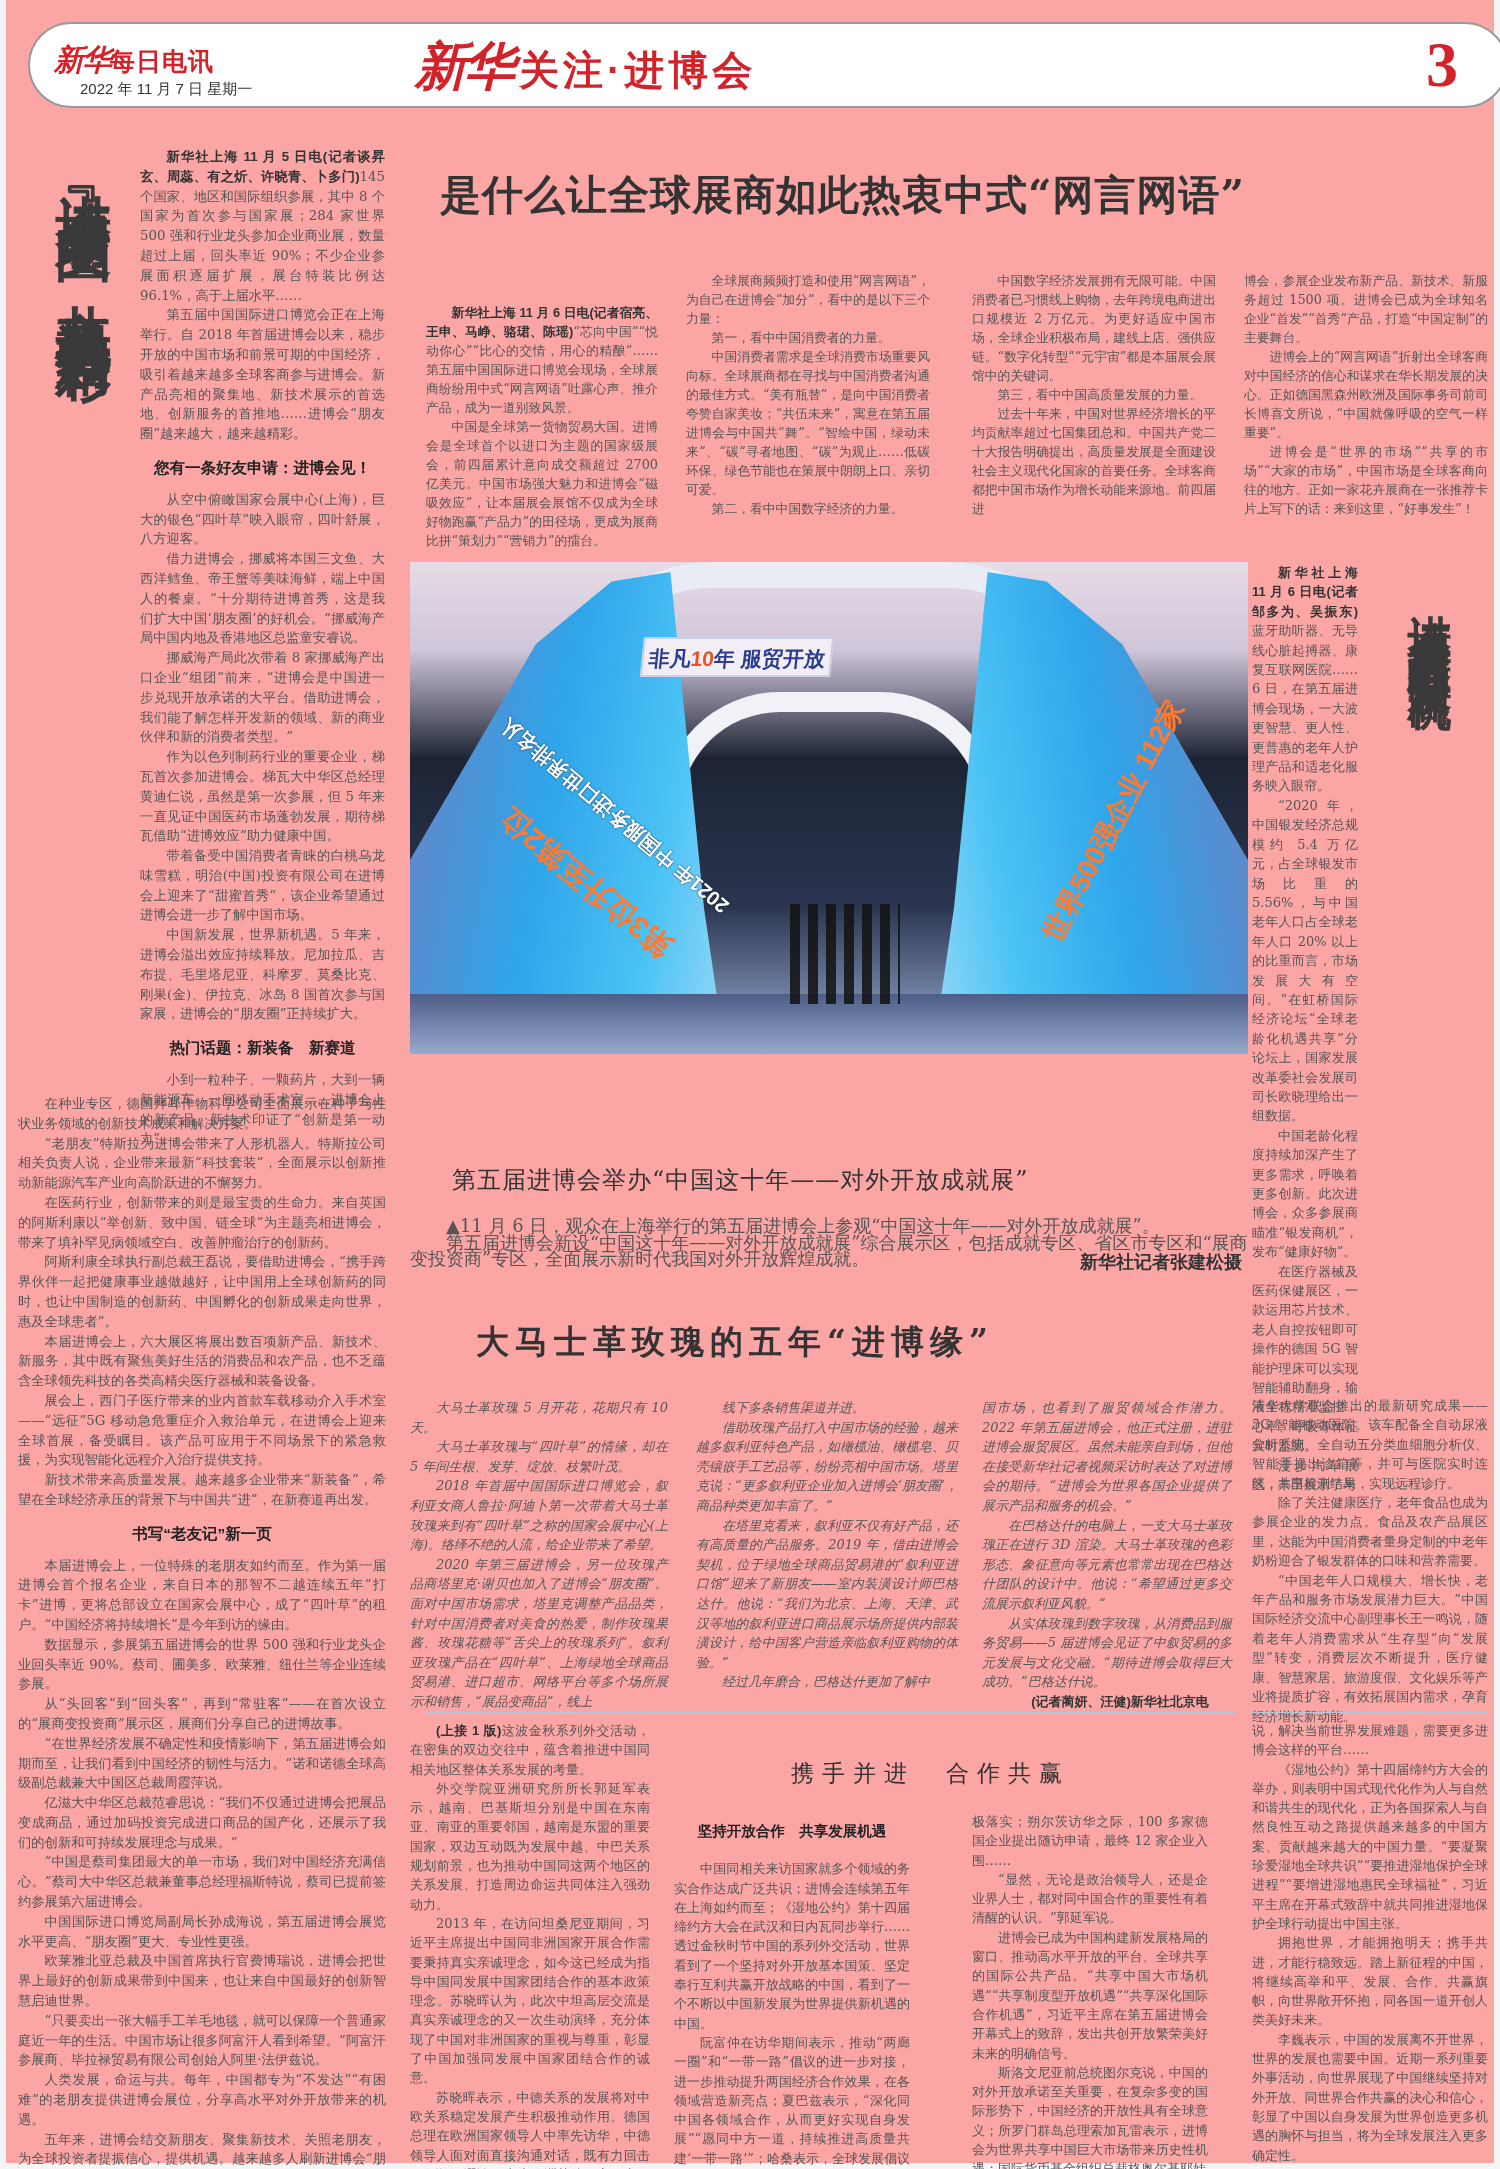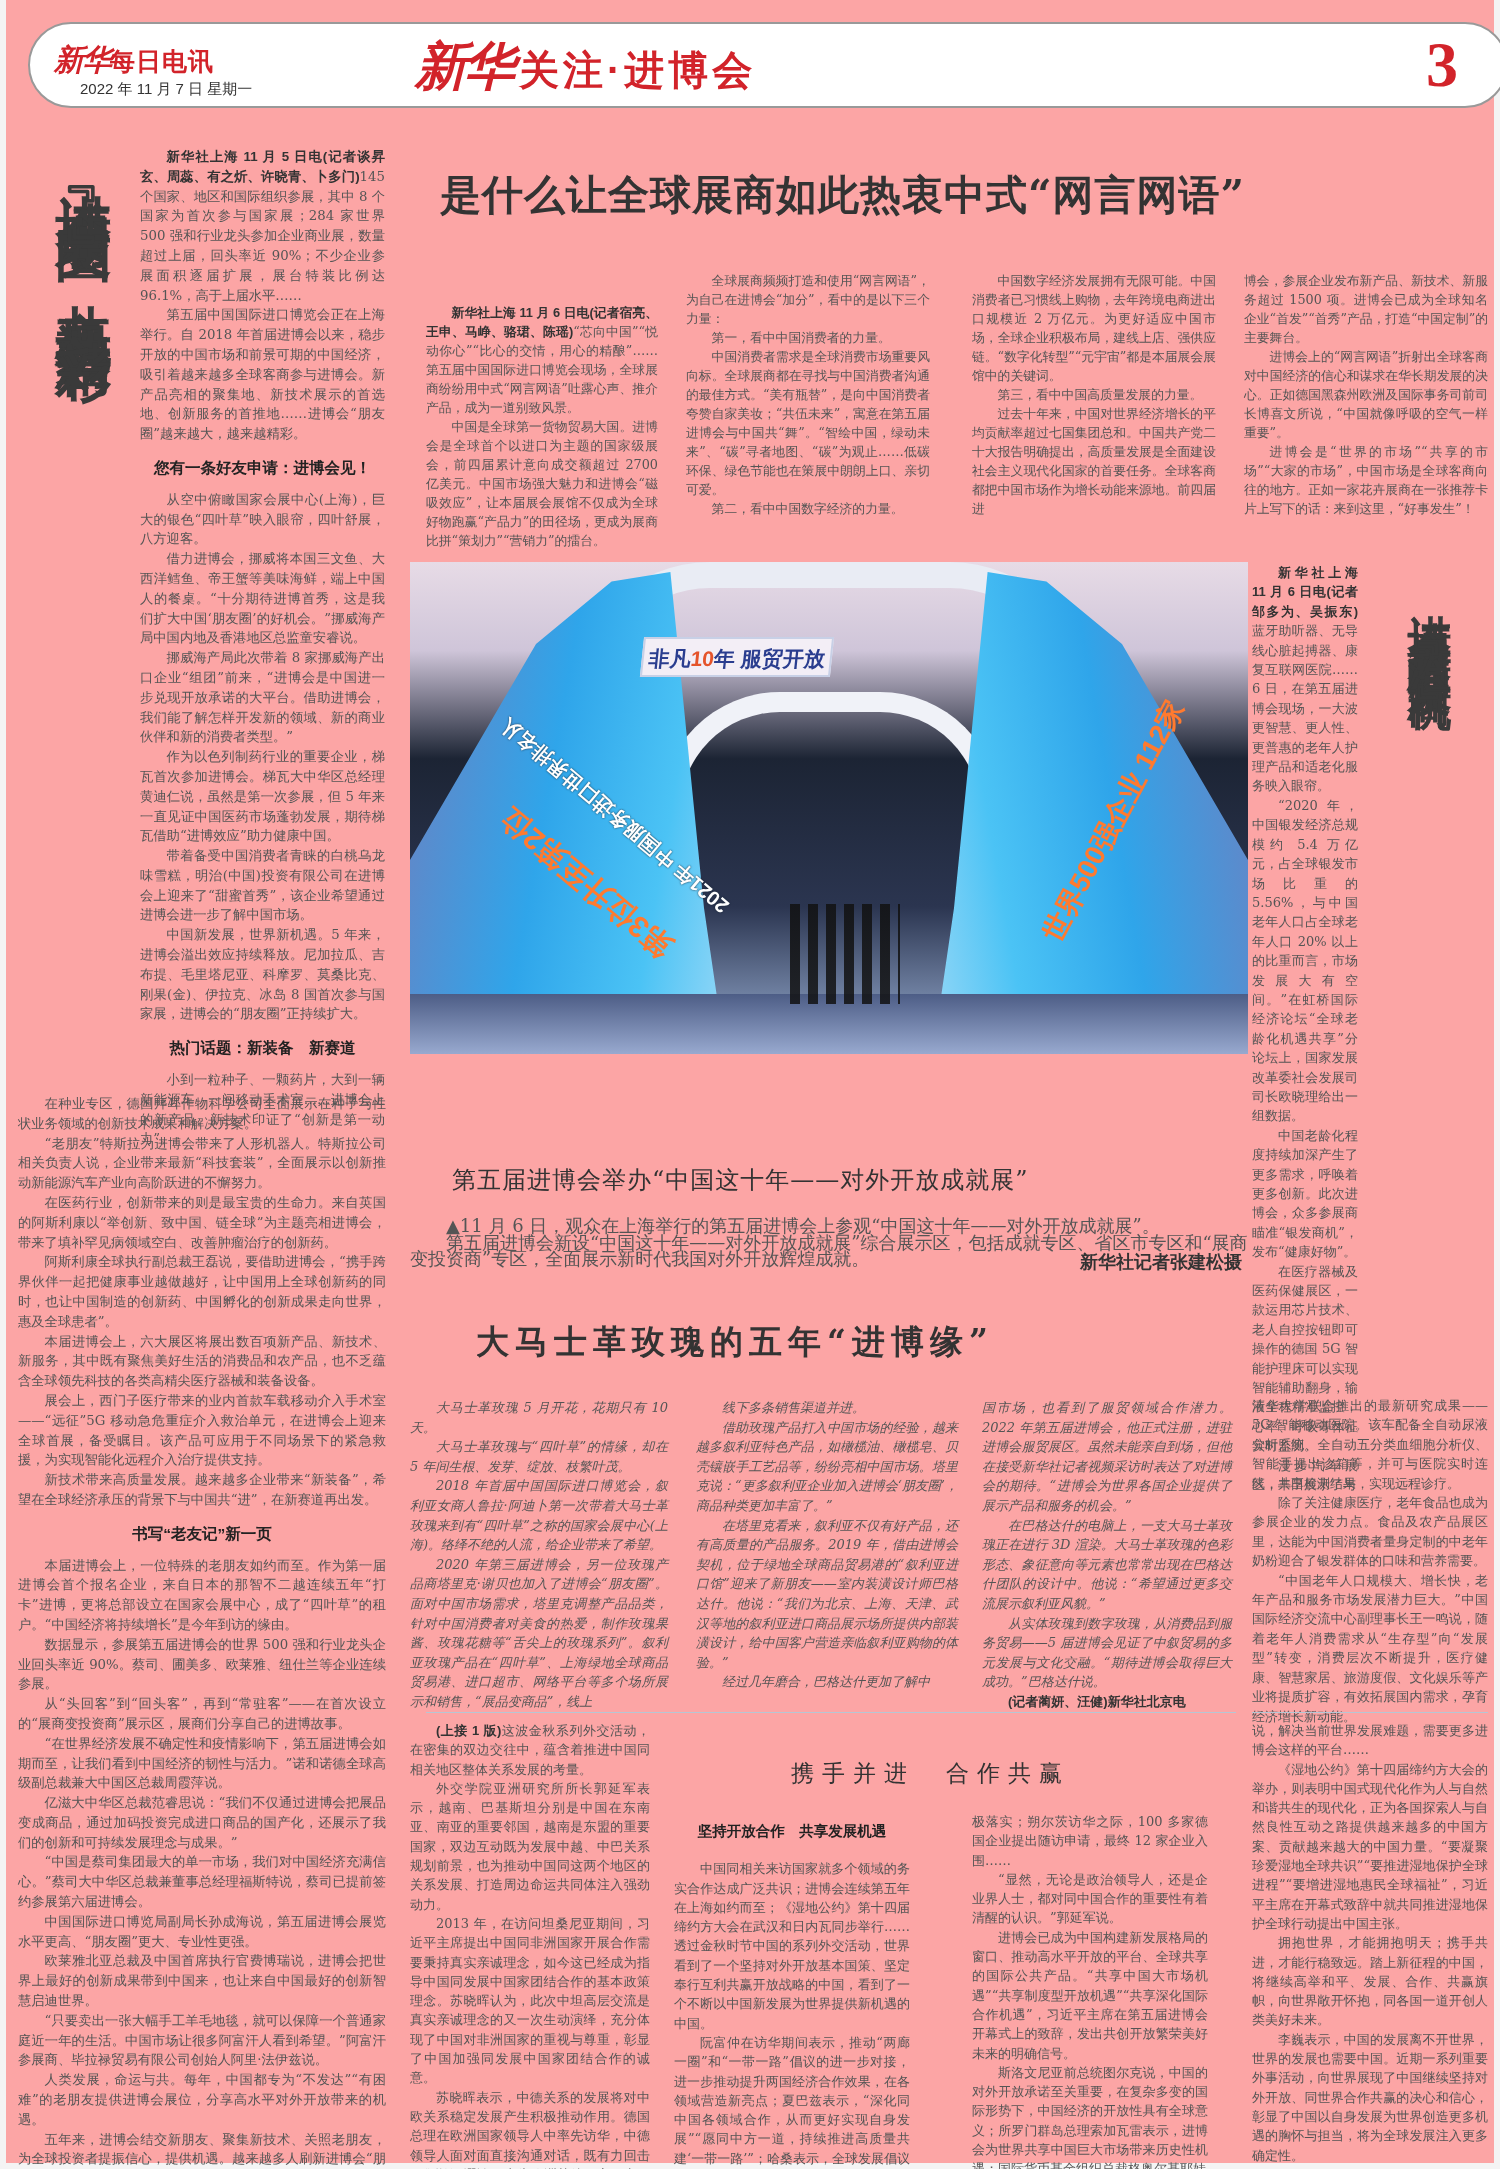--- a/index.html
+++ b/index.html
@@ -33,21 +33,21 @@
 .photo .sign-r{position:absolute;left:570px;top:240px;color:#ff7a2f;font-family:"Liberation Sans",sans-serif;font-weight:bold;font-size:28px;transform:rotate(-62deg);white-space:nowrap}
 .photo .floor{position:absolute;left:0;bottom:0;width:100%;height:60px;background:linear-gradient(180deg,#4d5d86,#98a9cf)}
 .photo .people{position:absolute;left:380px;bottom:50px;width:110px;height:100px;background:repeating-linear-gradient(90deg,#111 0 10px,transparent 10px 18px);opacity:.85}
 .caption-title{position:absolute;left:446px;top:1164px;font-size:24px;color:#333;white-space:nowrap;letter-spacing:1px}
 .caption{position:absolute;left:404px;top:1218px;width:840px;font-size:18px;line-height:16.5px;color:#555}
 .caption p{text-indent:2em}
 .caption .credit{position:absolute;right:8px;top:36px;font-family:"Liberation Sans",sans-serif;font-weight:bold;color:#333}
 .rule{position:absolute;height:1px;background:#b6c6d4}
 .col3{position:absolute;font-size:13px;line-height:19.6px;text-align:justify;color:#555;font-family:"DejaVu Serif",serif;font-style:italic}
 .col3 p{text-indent:2em}
-.credit-line{font-family:"Liberation Sans",sans-serif;font-weight:bold;font-style:normal;color:#333;text-align:left}
+.credit-line{font-family:"Liberation Sans",sans-serif;font-weight:bold;font-style:normal;color:#333;text-align:center}
 .section-head{position:absolute;font-size:23px;letter-spacing:8px;color:#333;white-space:nowrap}
 .subhead{font-family:"Liberation Sans",sans-serif;font-weight:bold;color:#222;font-size:14.5px;text-align:center;margin:10px 0 18px}
 </style>
 </head>
 <body>
 
 <div class="page">
 
   <div class="masthead">
     <div class="mh-logo"><span class="script">新华</span><span>每日电讯</span></div>

